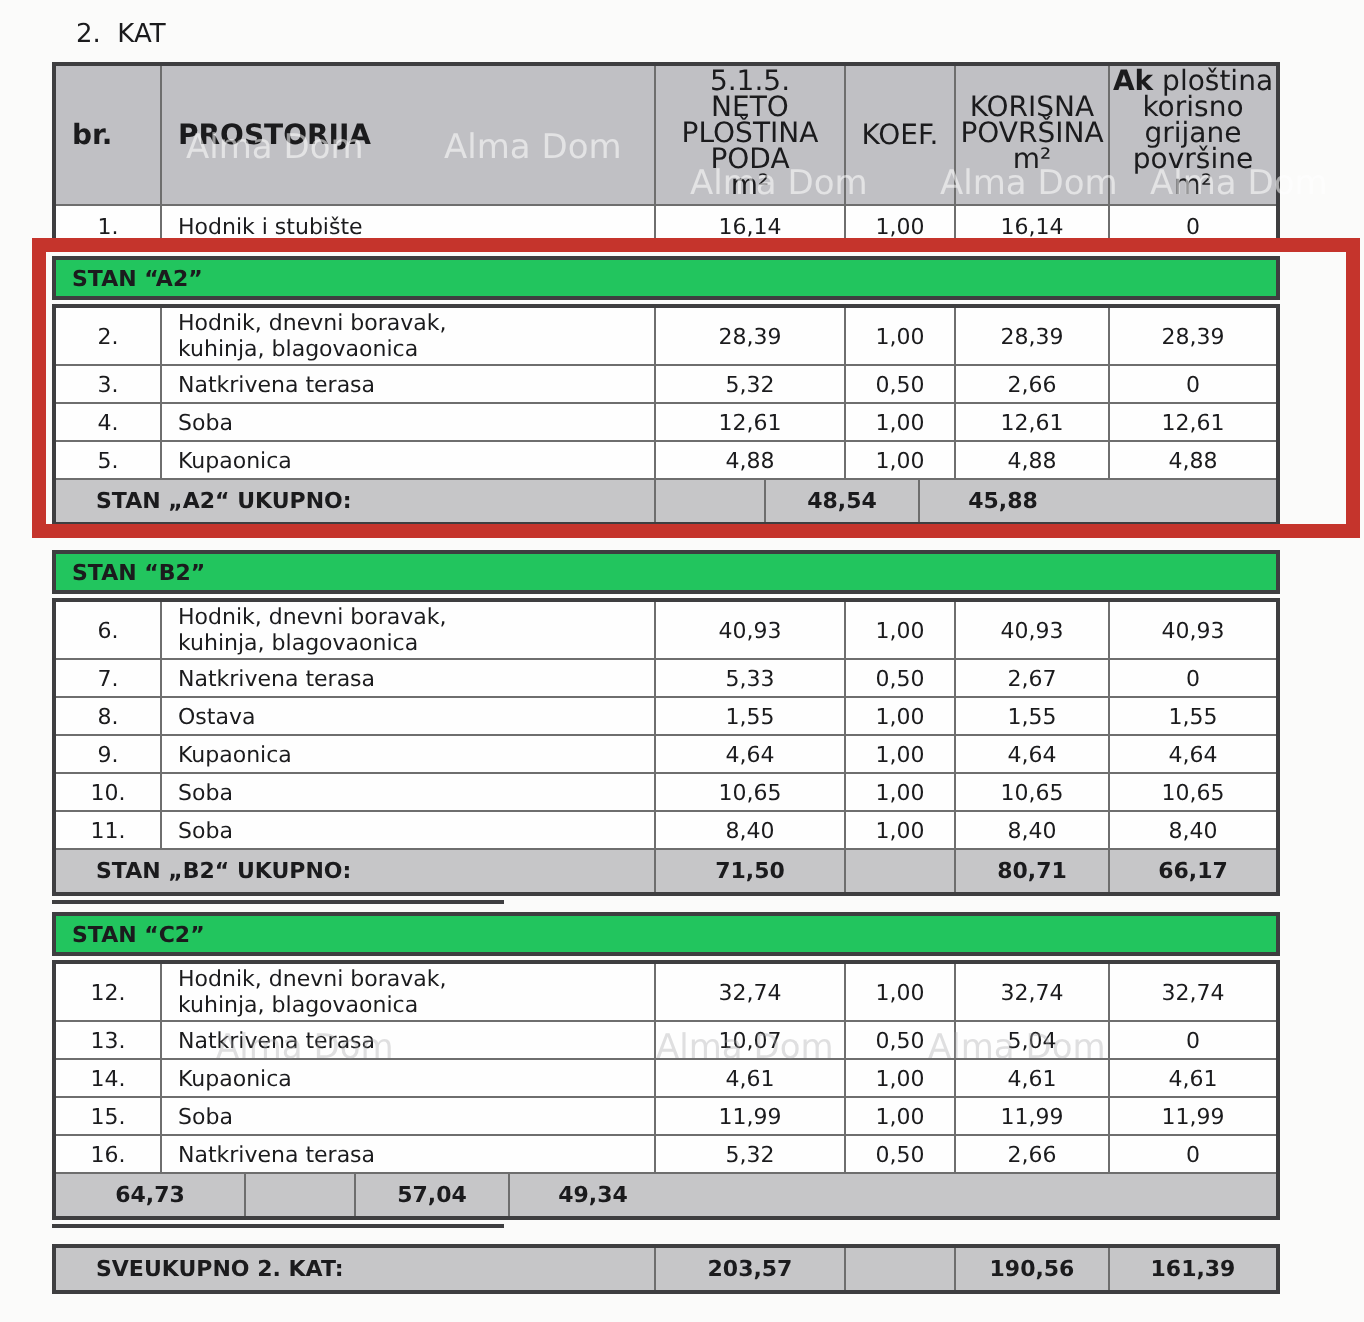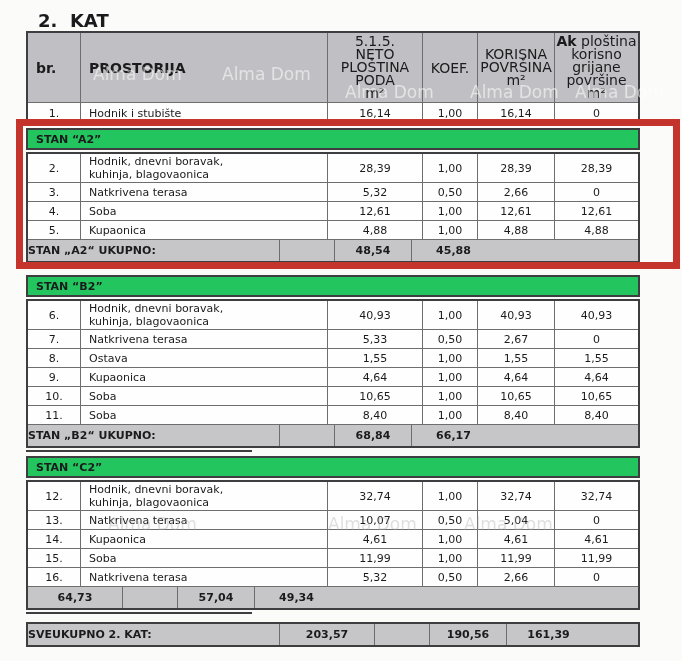--- a/index.html
+++ b/index.html
@@ -1,31 +1,31 @@
 <!DOCTYPE html>
 <html><head>
 <meta charset="utf-8">
 <style>
   html,body{margin:0;padding:0;background:#fbfbfa;}
   .page{position:relative;width:682px;height:661px;overflow:hidden;background:#fbfbfa;
         font-family:"DejaVu Sans","Liberation Sans",sans-serif;font-size:11px;color:#1b1b1d;}
-  .title{position:absolute;left:38px;top:10px;font-weight:bold;font-size:18px;white-space:pre;}
+  .title{position:absolute;left:38px;top:10px;font-weight:normal;font-size:13px;white-space:pre;}
   .box{position:absolute;left:26px;width:614px;border:2px solid #3e3e40;background:#fefefe;box-sizing:border-box;}
   .row{display:flex;border-bottom:1px solid #6e6e6e;box-sizing:border-box;}
   .row:last-child{border-bottom:none;}
   .c{display:flex;align-items:center;justify-content:center;border-right:1px solid #6e6e6e;
      box-sizing:border-box;text-align:center;overflow:hidden;}
   .c.last{border-right:none;}
   .w-br{width:53px;}
   .w-name{width:247px;justify-content:flex-start;text-align:left;padding-left:8px;}
   .w-neto{width:95px;}
   .w-koef{width:55px;}
   .w-kor{width:77px;}
   .w-ak{width:83px;}
-  .w-tlabel{width:252px;justify-content:flex-start;text-align:center;padding-left:0;font-weight:bold;}
+  .w-tlabel{width:300px;justify-content:flex-start;text-align:center;padding-left:20px;font-weight:bold;}
   .pre{white-space:pre-line;line-height:13px;}
   .header-row{height:70px;background:#c0c0c4;}
   .header-row .c{font-size:14px;}
   .bold{font-weight:bold;}
   .r-1{height:21px;}
   .r-s{height:19px;}
   .r-d{height:29px;}
   .r-t{height:21px;background:#c6c6c8;font-weight:bold;}
   .sec-head{height:22px;display:flex;align-items:center;padding-left:8px;font-weight:bold;background:#22c55e;}
   .pline{position:absolute;left:26px;width:226px;height:2px;background:#3e3e40;}
@@ -163,22 +163,23 @@
     <div class="row r-s">
       <div class="c w-br">11.</div>
       <div class="c w-name">Soba</div>
       <div class="c w-neto">8,40</div>
       <div class="c w-koef">1,00</div>
       <div class="c w-kor">8,40</div>
       <div class="c w-ak last">8,40</div>
     </div>
     <div class="row r-t">
       <div class="c w-tlabel">STAN „B2“ UKUPNO:</div>
-      <div class="c w-koef"></div>
-      <div class="c w-kor">68,84</div>
+      <div class="c w-neto">71,50</div>
+      <div class="c w-koef"></div>
+      <div class="c w-kor">80,71</div>
       <div class="c w-ak last">66,17</div>
     </div>
   </div>
   <div class="pline" style="top:450px"></div>
 
   <div class="box sec-head" style="top:456px">STAN “C2”</div>
   <div class="box" style="top:480px">
     <div class="row r-d">
       <div class="c w-br">12.</div>
       <div class="c w-name pre">Hodnik, dnevni boravak,

